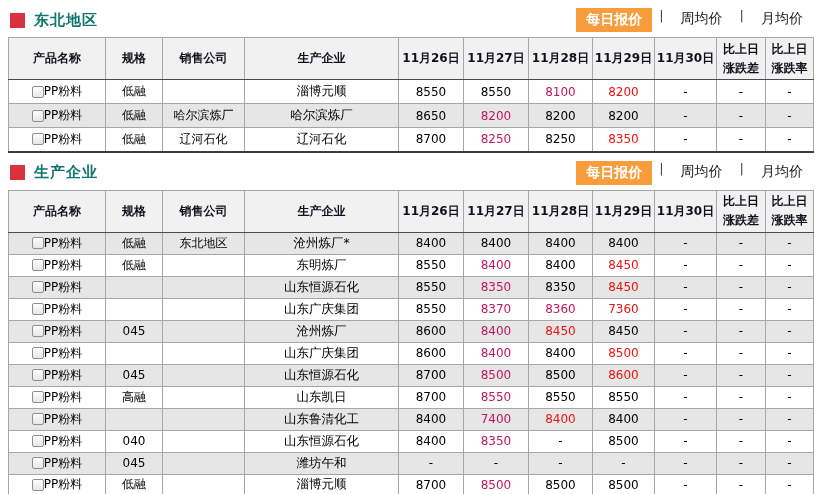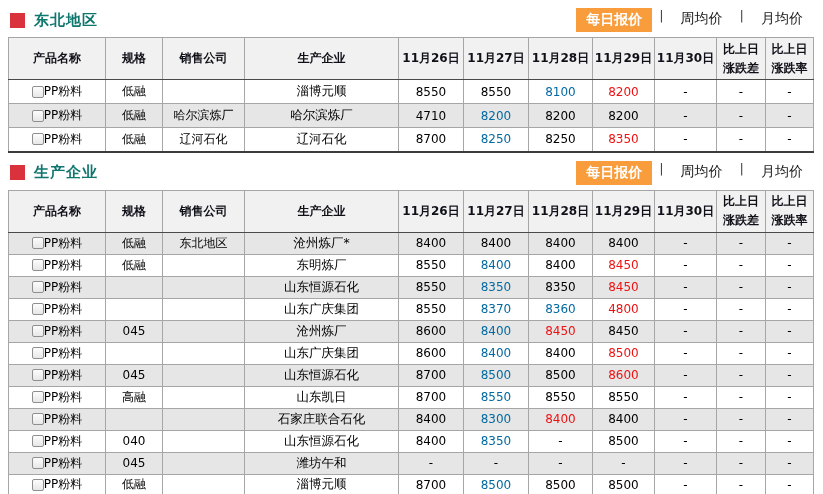--- a/index.html
+++ b/index.html
@@ -74,21 +74,21 @@
     border-bottom: 1px solid #4a4a4a;
   }
   .price-table td {
     font-size: 12px;
     color: #000;
     background: #ffffff;
   }
   .sec0 td { height: 24px; }
   .sec1 td { height: 22px; }
   tr.alt td { background: #e6e6e6; }
-  td.g { color: #0369a1; }
+  td.g { color: #be185d; }
   td.r { color: #ee1111; }
   td.prod .prod-wrap {
     display: flex;
     align-items: center;
     justify-content: center;
     gap: 0;
   }
   input.row-cb {
     appearance: none;
     -webkit-appearance: none;
@@ -191,21 +191,21 @@
         <tr class="alt">
           <td class="prod">
             <span class="prod-wrap">
               <input type="checkbox" class="row-cb" style="">
               <span>PP粉料</span>
             </span>
           </td>
           <td>低融</td>
           <td>哈尔滨炼厂</td>
           <td class="producer">哈尔滨炼厂</td>
-          <td>4710</td>
+          <td>8650</td>
           <td class="g">8200</td>
           <td>8200</td>
           <td>8200</td>
           <td>-</td>
           <td>-</td>
           <td>-</td>
         </tr>
         <tr>
           <td class="prod">
             <span class="prod-wrap">
@@ -354,21 +354,21 @@
               <input type="checkbox" class="row-cb" style="">
               <span>PP粉料</span>
             </span>
           </td>
           <td></td>
           <td></td>
           <td class="producer">山东广庆集团</td>
           <td>8550</td>
           <td class="g">8370</td>
           <td class="g">8360</td>
-          <td class="r">4800</td>
+          <td class="r">7360</td>
           <td>-</td>
           <td>-</td>
           <td>-</td>
         </tr>
         <tr class="alt">
           <td class="prod">
             <span class="prod-wrap">
               <input type="checkbox" class="row-cb" style="">
               <span>PP粉料</span>
             </span>
@@ -440,23 +440,23 @@
         </tr>
         <tr class="alt">
           <td class="prod">
             <span class="prod-wrap">
               <input type="checkbox" class="row-cb" style="">
               <span>PP粉料</span>
             </span>
           </td>
           <td></td>
           <td></td>
-          <td class="producer">石家庄联合石化</td>
-          <td>8400</td>
-          <td class="g">8300</td>
+          <td class="producer">山东鲁清化工</td>
+          <td>8400</td>
+          <td class="g">7400</td>
           <td class="r">8400</td>
           <td>8400</td>
           <td>-</td>
           <td>-</td>
           <td>-</td>
         </tr>
         <tr>
           <td class="prod">
             <span class="prod-wrap">
               <input type="checkbox" class="row-cb" style="">

